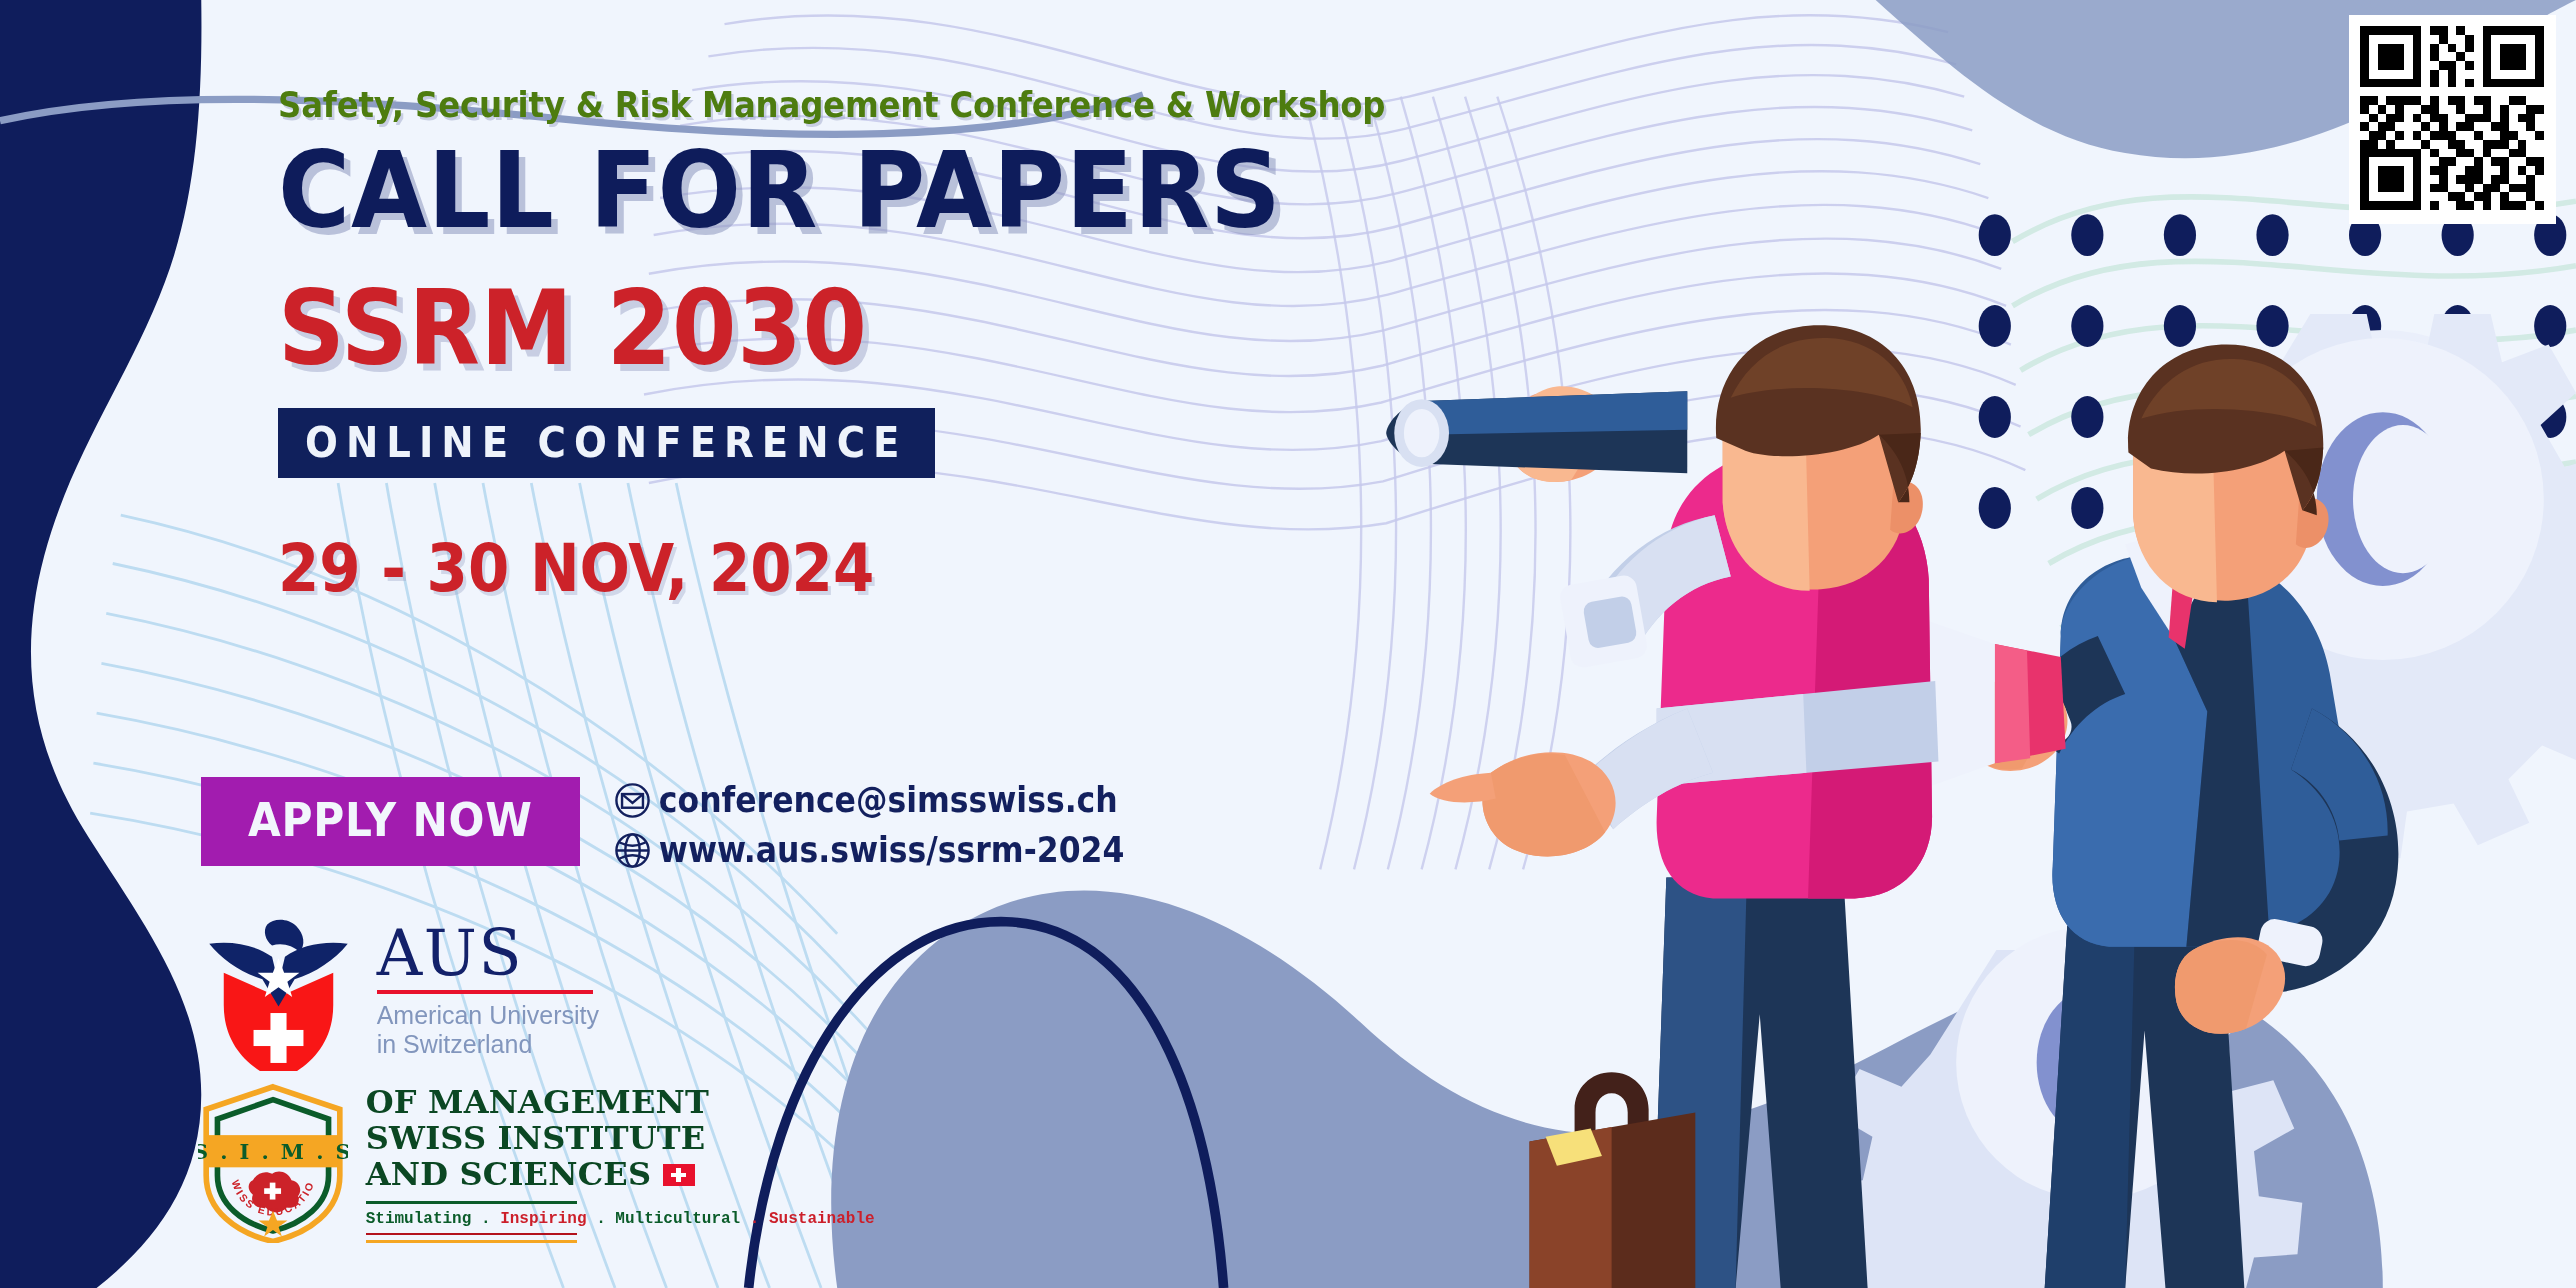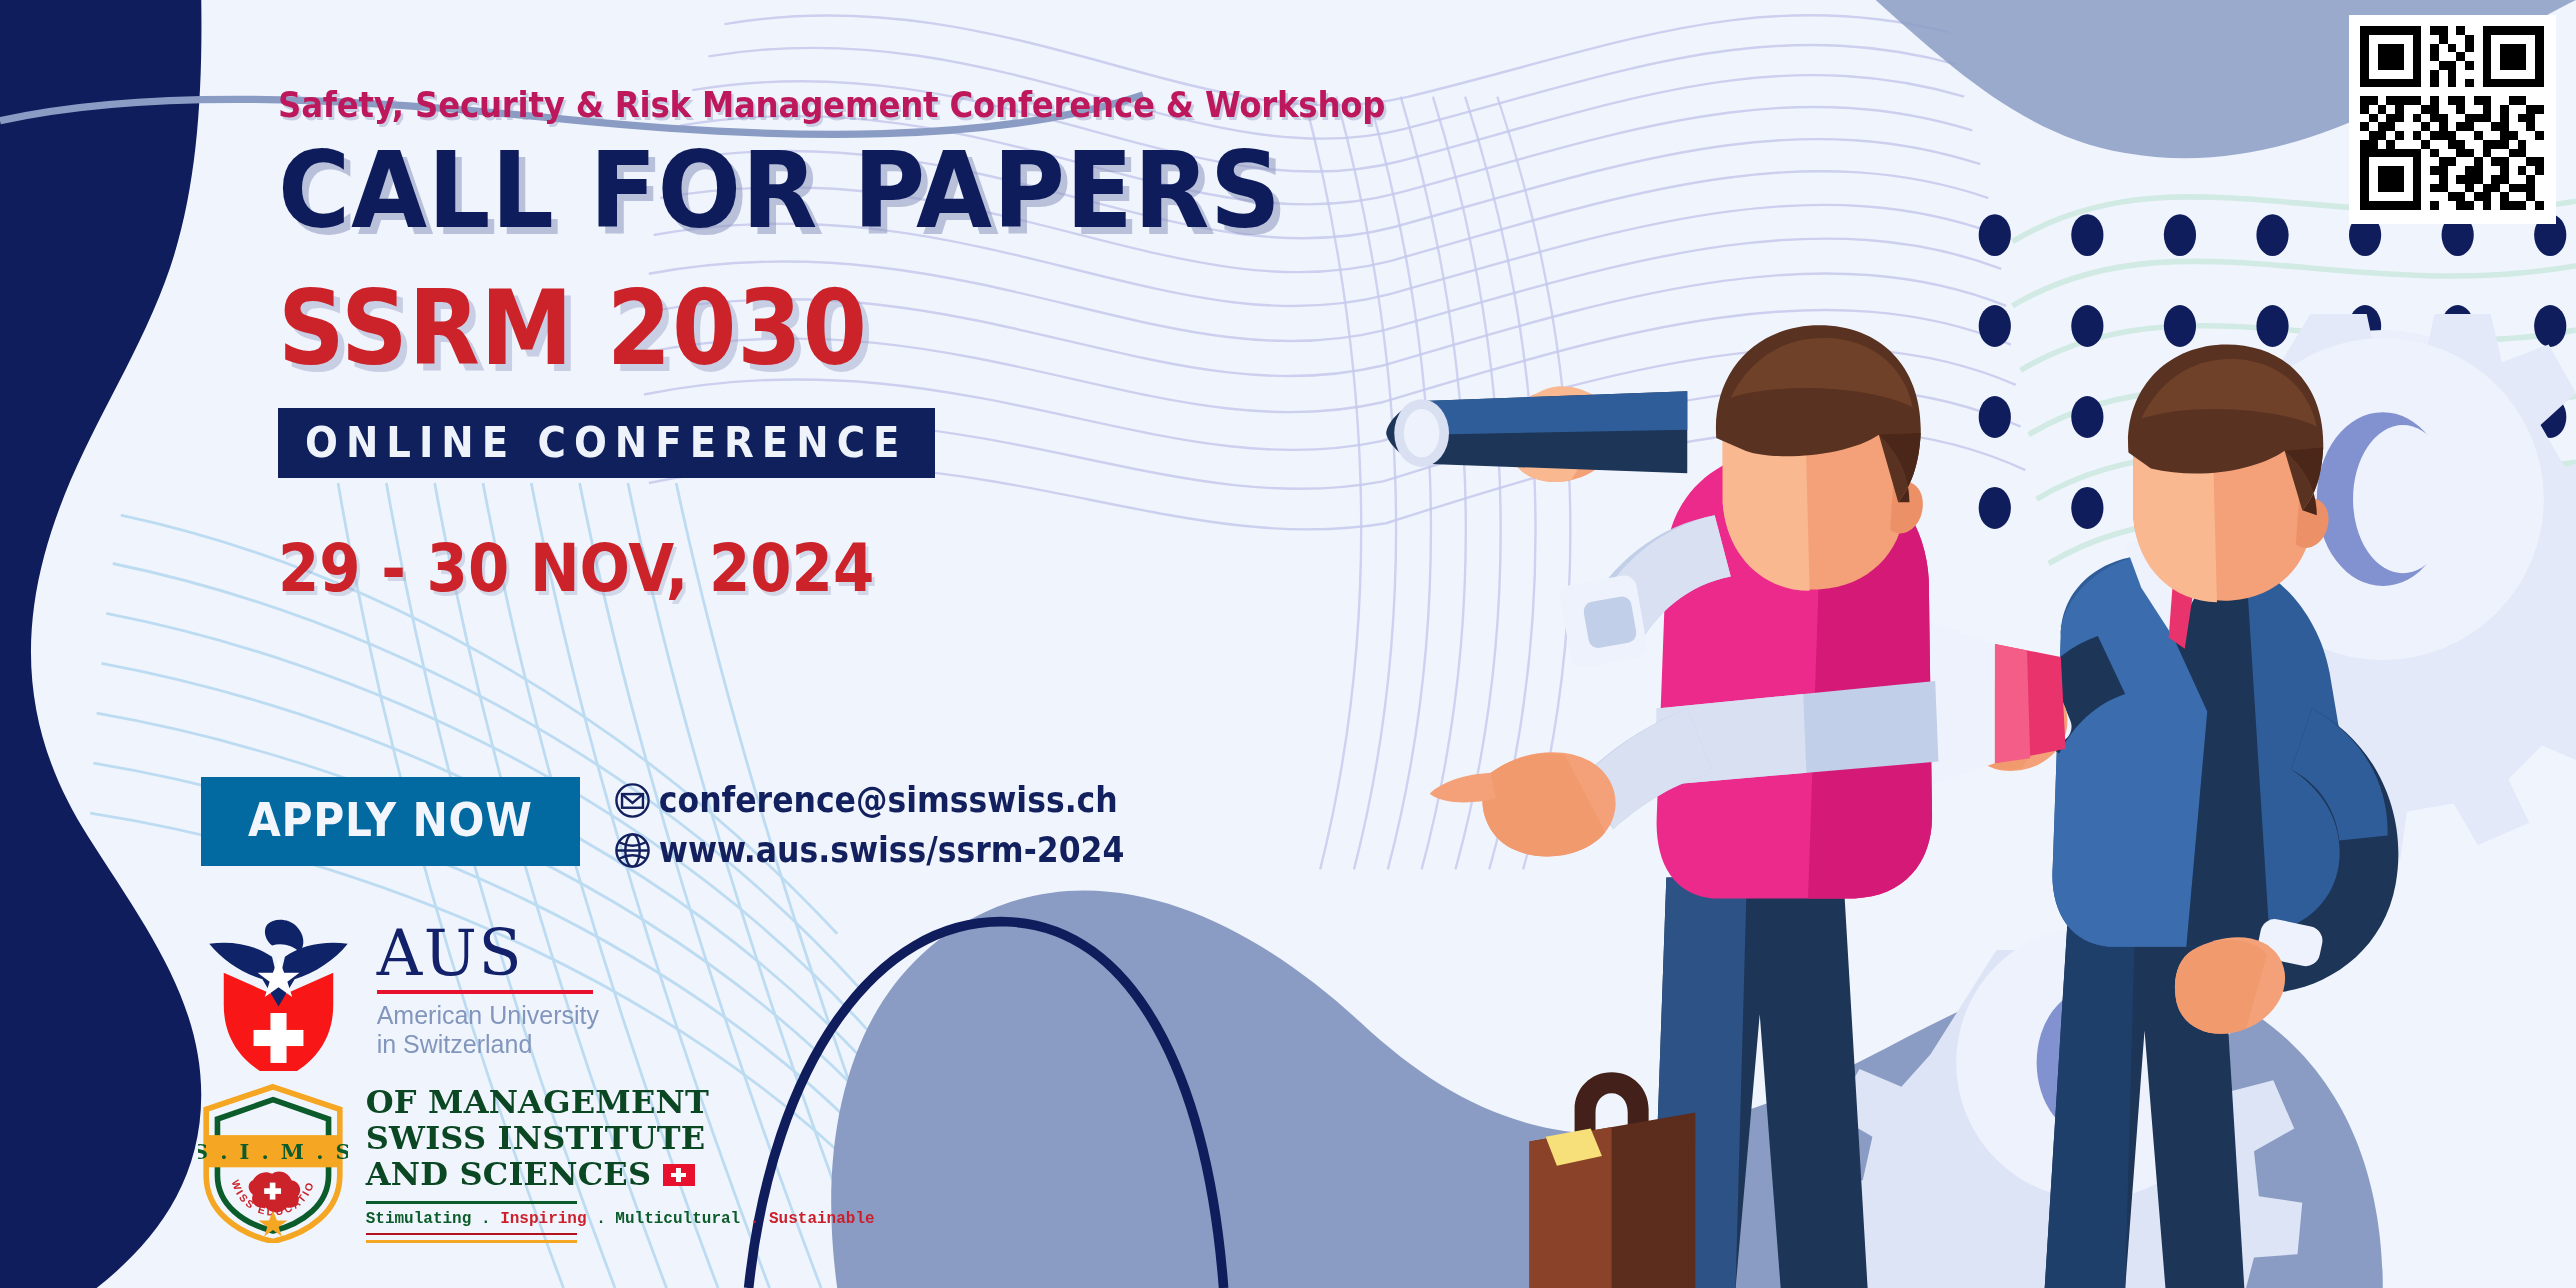--- a/index.html
+++ b/index.html
@@ -10,21 +10,21 @@
   }
   .layer{position:absolute;top:0;left:0;width:2576px;height:1288px;}
   svg.layer{display:block;}
 
   
   #text-block{position:absolute;left:278px;top:87px;width:1369px;z-index:40;}
 
   #kicker{
     font-family:"DejaVu Sans Condensed","Liberation Sans",sans-serif;
     font-weight:bold;font-size:36px;letter-spacing:-0.2px;
-    color:#be185d;white-space:nowrap;
+    color:#4d7c0f;white-space:nowrap;
     text-shadow:2.4px 3.2px 0 rgba(150,160,195,.45);
     margin:0;line-height:1;
   }
   #headline{
     font-family:"DejaVu Sans Condensed","Liberation Sans",sans-serif;
     font-weight:bold;font-size:106px;letter-spacing:0.8px;
     color:#0e1c5b;white-space:nowrap;
     transform:scaleX(1.03);transform-origin:left center;
     text-shadow:6.4px 7.2px 0 rgba(140,150,190,.55);
     margin:16px 0 0 0;line-height:.98;
@@ -51,21 +51,21 @@
     font-weight:bold;font-size:66px;letter-spacing:0px;
     color:#cc2229;white-space:nowrap;
     margin:58px 0 0 0;line-height:1;
     text-shadow:3.2px 4px 0 rgba(150,160,195,.35);
   }
 
   
   #cta-row{position:absolute;left:201px;top:777px;z-index:40;
            display:flex;align-items:flex-start;}
   #apply-btn{
-    background:#0369a1;padding:19.3px 47px 22.5px 47px;cursor:pointer;
+    background:#a21caf;padding:19.3px 47px 22.5px 47px;cursor:pointer;
   }
   #apply-btn span{
     font-family:"DejaVu Sans Condensed","Liberation Sans",sans-serif;
     font-weight:bold;font-size:47px;letter-spacing:0.8px;color:#f2f6fc;
     white-space:nowrap;display:block;line-height:1;
   }
   #contacts{margin-left:34px;padding-top:4.8px;}
   .contact-line{display:flex;align-items:center;margin-bottom:13px;}
   .contact-line .ico{width:37px;height:37px;flex:0 0 37px;margin-right:8px;}
   .contact-line .txt{

